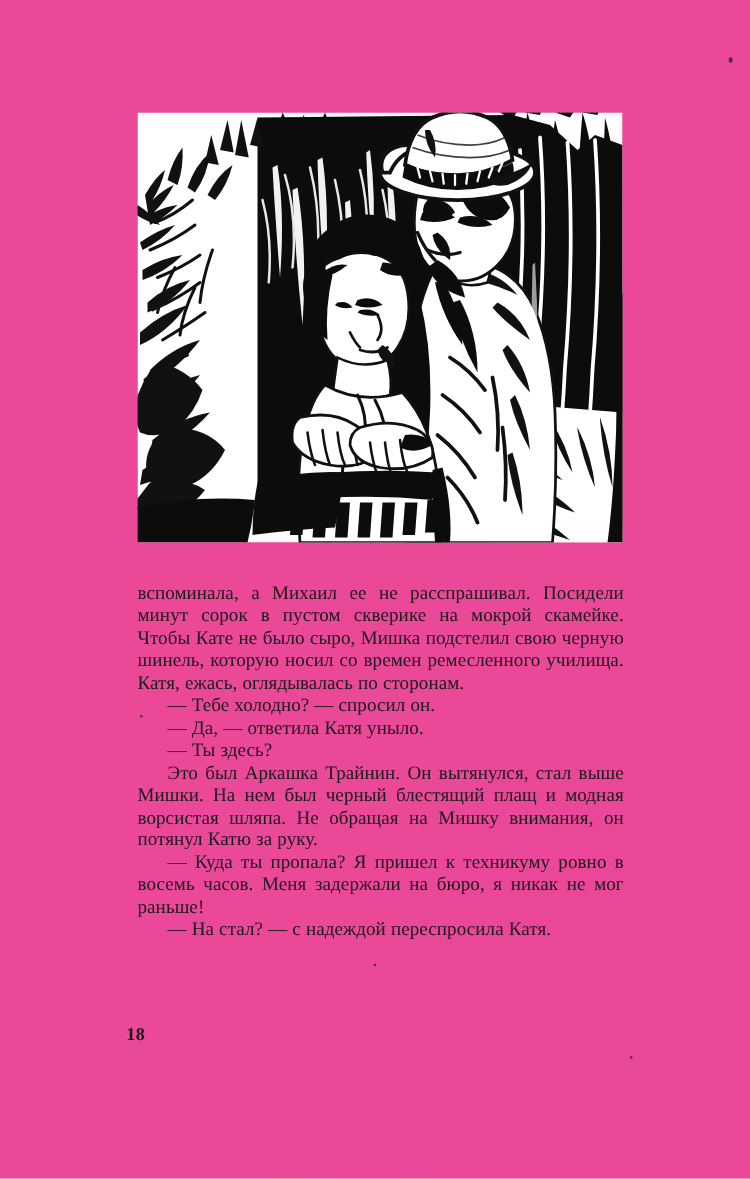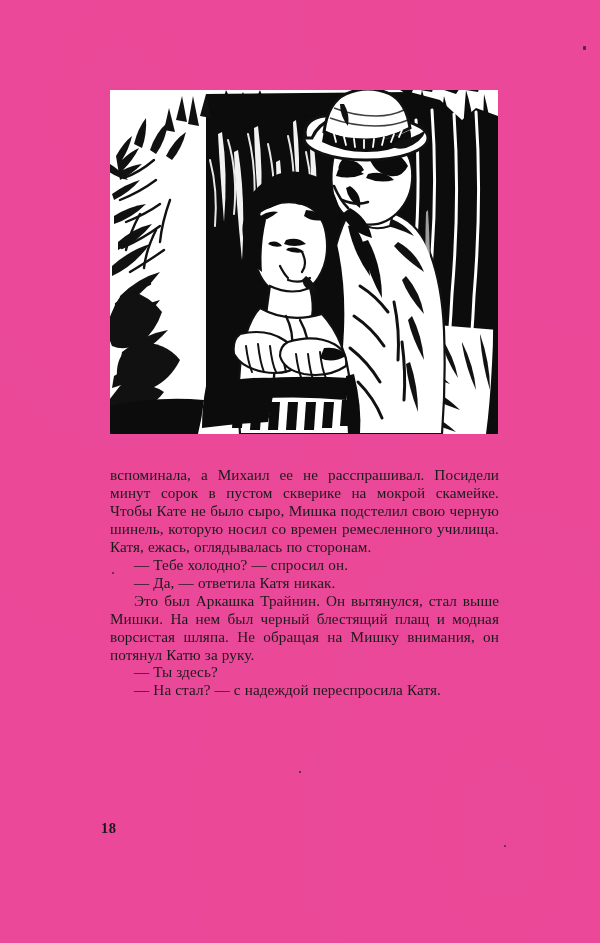--- a/index.html
+++ b/index.html
@@ -340,21 +340,22 @@
         <path fill="#ffffff" d="M318 120 q4 60 0 124 q-4 -64 -2 -122 z" opacity=".6"></path>
 
         <path fill="#0c0c0c" d="M0 316 q46 -10 94 -6 q-2 18 -6 34 l-90 0 z"></path>
       </g>
     </svg>
   </div>
 
   <div id="bodytext">
     <p class="cont">вспоминала, а Михаил ее не расспрашивал. Посидели минут сорок в пустом скверике на мокрой скамейке. Чтобы Кате не было сыро, Мишка подстелил свою черную шинель, которую носил со времен ремесленного училища. Катя, ежась, оглядывалась по сторонам.</p>
     <p>— Тебе холодно? — спросил он.</p>
-    <p>— Да, — ответила Катя никак.</p>
+    <p>— Да, — ответила Катя уныло.</p>
+    <p>— Ты здесь?</p>
     <p>Это был Аркашка Трайнин. Он вытянулся, стал выше Мишки. На нем был черный блестящий плащ и модная ворсистая шляпа. Не обращая на Мишку внимания, он потянул Катю за руку.</p>
-    <p>— Ты здесь?</p>
+    <p>— Куда ты пропала? Я пришел к техникуму ровно в восемь часов. Меня задержали на бюро, я никак не мог раньше!</p>
     <p>— На стал? — с надеждой переспросила Катя.</p>
   </div>
 
   <div class="folio">18</div>
 
 </div>
 
 </body></html>

